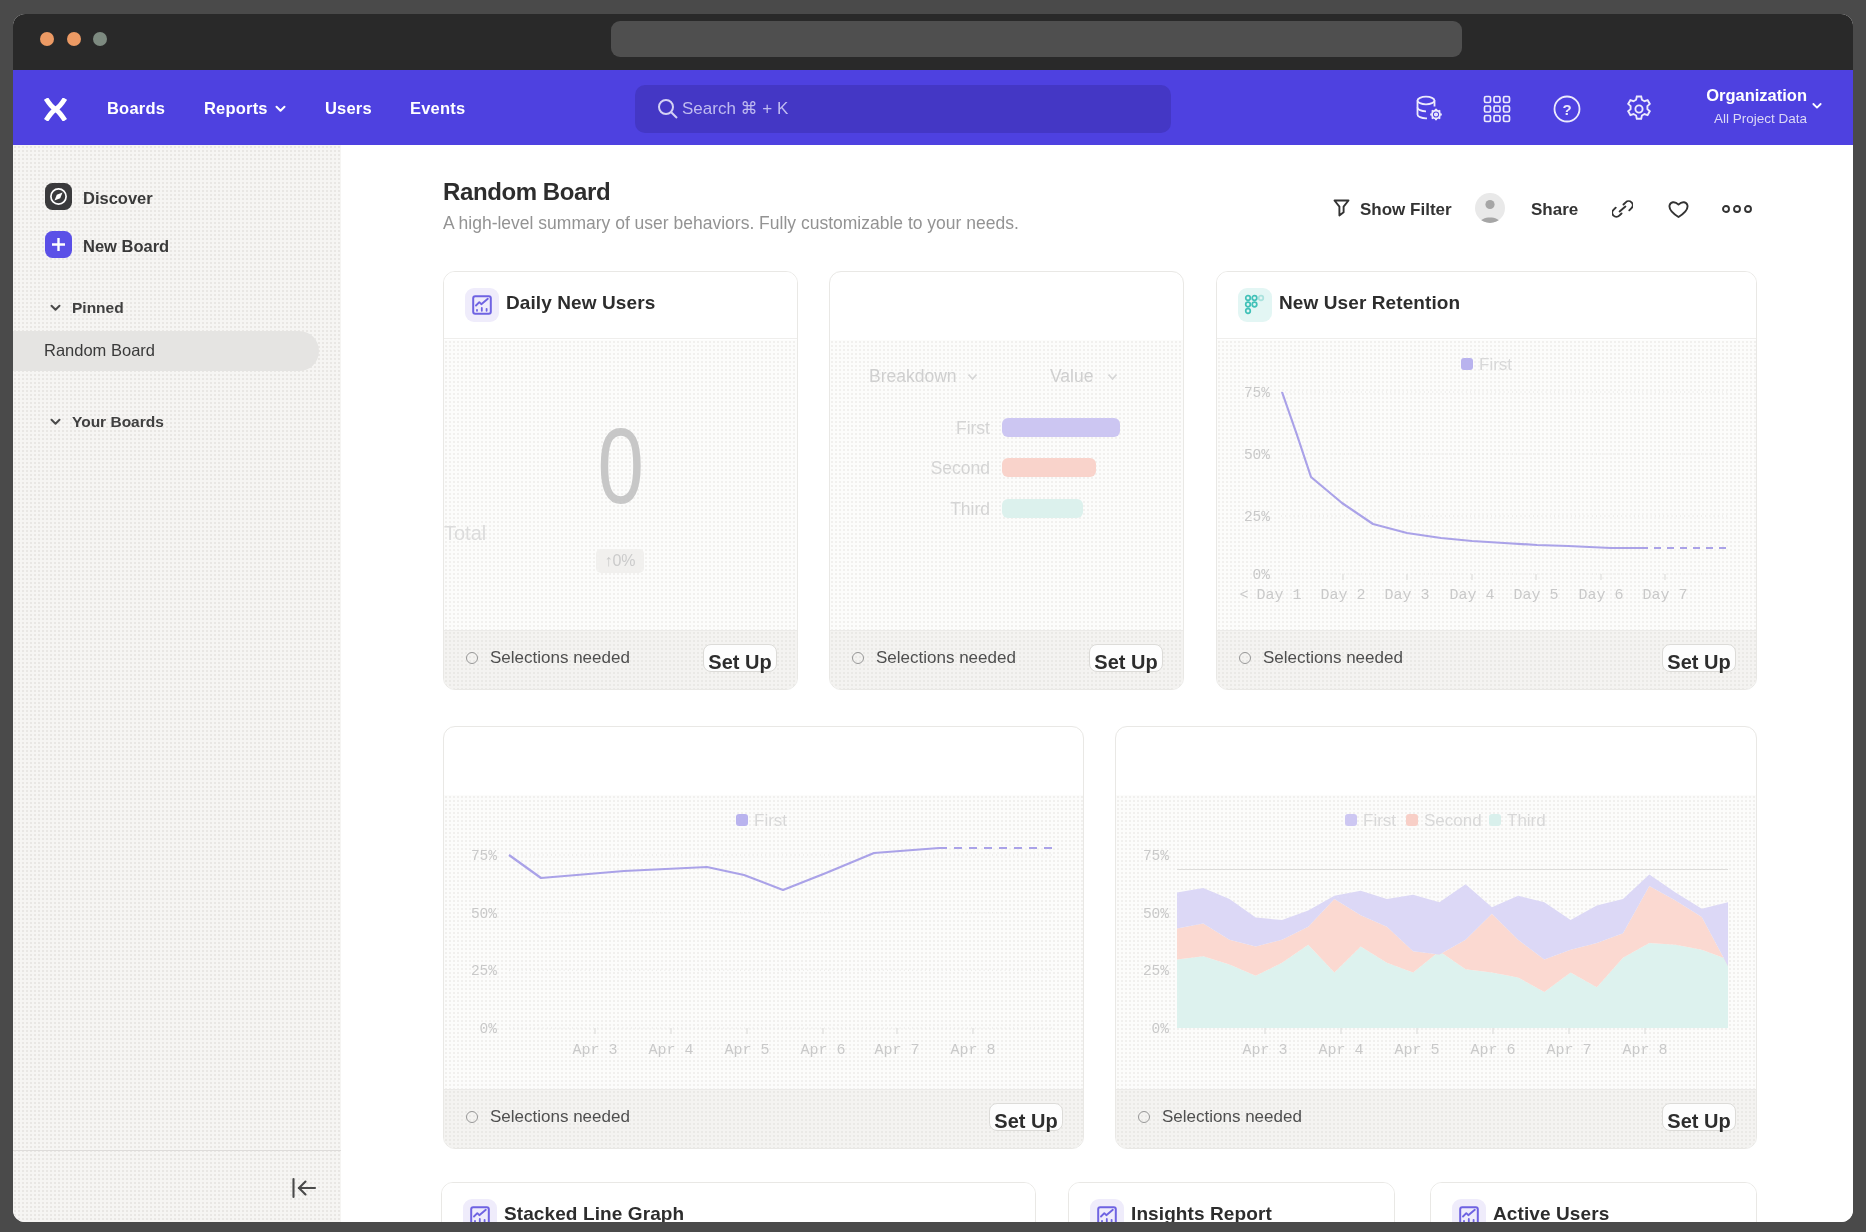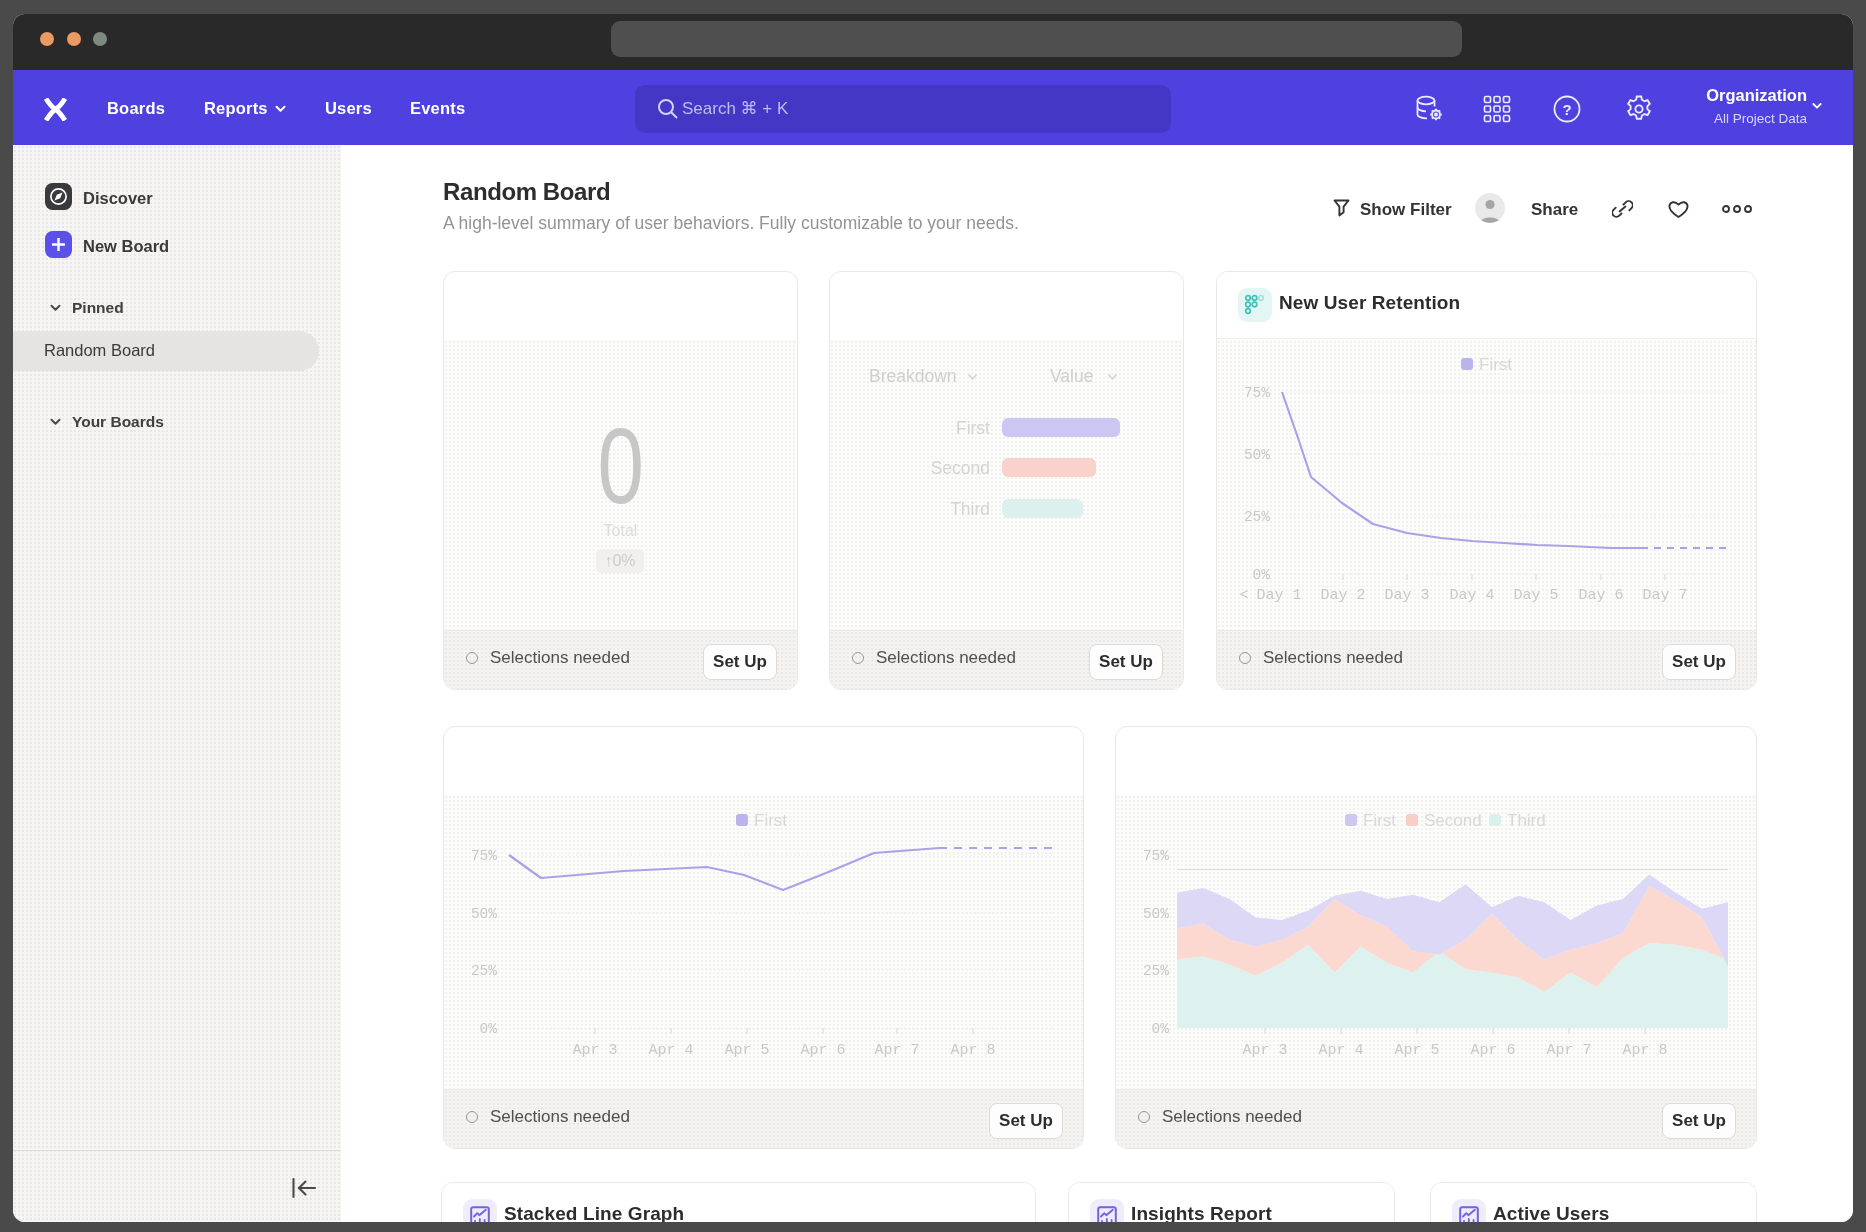--- a/index.html
+++ b/index.html
@@ -25,21 +25,21 @@
 .hctl{position:absolute;top:55px;color:#333;font-size:17px;font-weight:700}
 .card{position:absolute;background:#fff;border:1px solid #e9e8e5;border-radius:12px;overflow:hidden}
 .chead{position:absolute;left:0;top:0;right:0;height:67px;background:#fff;border-bottom:1px solid #efeeec}
 .chip{position:absolute;left:21px;top:16px;width:34px;height:34px;border-radius:9px;background:#efecfb}
 .chipt{background:#e3f6f4}
 .ctitle{position:absolute;left:62px;top:20px;font-size:19px;font-weight:700;color:#2d2d2d;letter-spacing:.1px}
 .cbody{position:absolute;left:0;top:68px;right:0;background:#fcfcfb;background-image:radial-gradient(circle,#f1f0ee 0.8px,transparent 0.9px);background-size:4px 4px}
 .cfoot{position:absolute;left:0;right:0;bottom:0;height:59px;background:#f4f3f1;background-image:radial-gradient(circle,#eae9e6 0.8px,transparent 0.9px);background-size:4px 4px;border-top:1px solid #ebeae8}
 .sn{position:absolute;left:22px;top:17px;font-size:17px;color:#4f4f4f}
 .sn i{display:inline-block;width:12px;height:12px;border:1.6px solid #979797;border-radius:50%;margin-right:12px;vertical-align:-1px}
-.setup{position:absolute;right:20px;top:13px;width:74px;height:36px;background:#fdfdfd;border:1px solid #dcdbd8;border-radius:8px;text-align:center;line-height:34px;font-size:17px;font-weight:700;color:#2d2d2d}
+.setup{position:absolute;right:20px;top:13px;width:74px;height:28px;background:#fdfdfd;border:1px solid #dcdbd8;border-radius:8px;text-align:center;line-height:34px;font-size:20px;font-weight:700;color:#2d2d2d}
 svg{display:block}
 </style></head>
 <body>
 <div id="stage">
 <div id="win">
   <div id="chrome">
     <span class="tl" style="left:27px;background:#ec9a64"></span>
     <span class="tl" style="left:54px;background:#ec9a64"></span>
     <span class="tl" style="left:80px;background:#7d8a80"></span>
     <div id="urlbar"></div>
@@ -176,23 +176,39 @@
           <path d="M10.5 17 C3.5 12.5 .8 8.5 1.6 5.3 2.4 2.2 6.5 .6 10.5 4.6 14.5 .6 18.6 2.2 19.4 5.3 20.2 8.5 17.5 12.5 10.5 17 Z" stroke="#333" stroke-width="1.9" fill="none" stroke-linejoin="round"></path>
         </svg>
     <svg width="30" height="12" viewBox="0 0 30 12" style="position:absolute;left:1381px;top:58px">
           <g stroke="#333" stroke-width="1.9" fill="none">
             <circle cx="4" cy="6" r="3"></circle>
             <circle cx="15" cy="6" r="3"></circle>
             <circle cx="26" cy="6" r="3"></circle>
           </g>
         </svg>
     <div class="card" style="left:102px;top:126px;width:355px;height:419px">
+          <div class="chead">
+            <span class="chip ">
+              <svg width="20" height="20" viewBox="0 0 20 20" style="margin:7px">
+                <g stroke="#6f63e2" fill="none">
+                  <rect x="1.2" y="1.2" width="17.6" height="17.6" rx="2" stroke-width="2"></rect>
+                  <path d="M4 10.5 L7.3 7.2 L9.3 9.2 L15.8 3.8" stroke-width="1.9" stroke-linecap="round" stroke-linejoin="round"></path>
+                  <g stroke-width="1.8" stroke-linecap="round">
+                    <line x1="5" y1="14.8" x2="5" y2="15.8"></line>
+                    <line x1="9.8" y1="13" x2="9.8" y2="15.8"></line>
+                    <line x1="14.6" y1="13.8" x2="14.6" y2="15.8"></line>
+                  </g>
+                </g>
+              </svg>
+            </span>
+            <span class="ctitle">Daily New Users</span>
+          </div>
           <div class="cbody" style="height:293px">
 <div style="position:absolute;left:0;top:73px;width:100%;text-align:center;font-size:107px;font-weight:400;color:#c7c7c7;line-height:107px"><span style="display:inline-block;transform:scaleX(.78)">0</span></div>
-<div style="position:absolute;left:0;top:182px;width:100%;text-align:center;font-size:16px;color:#dcdcdc">Total</div>
+<div style="position:absolute;left:0;top:182px;width:100%;font-size:20px;color:#dcdcdc">Total</div>
 <div style="position:absolute;left:152px;top:209px;width:48px;height:24px;background:#f1f0ee;border-radius:5px;text-align:center;line-height:24px;font-size:16px;color:#cbcbcb;font-family:'Liberation Sans',sans-serif">↑0%</div>
 </div>
           <div class="cfoot">
             <span class="sn"><i></i>Selections needed</span>
             <span class="setup">Set Up</span>
           </div>
         </div>
     <div class="card" style="left:488px;top:126px;width:355px;height:419px">
           <div class="cbody" style="height:293px">
 <span style="position:absolute;left:39px;top:26px;font-size:17.5px;color:#cfcfcf">Breakdown</span>

